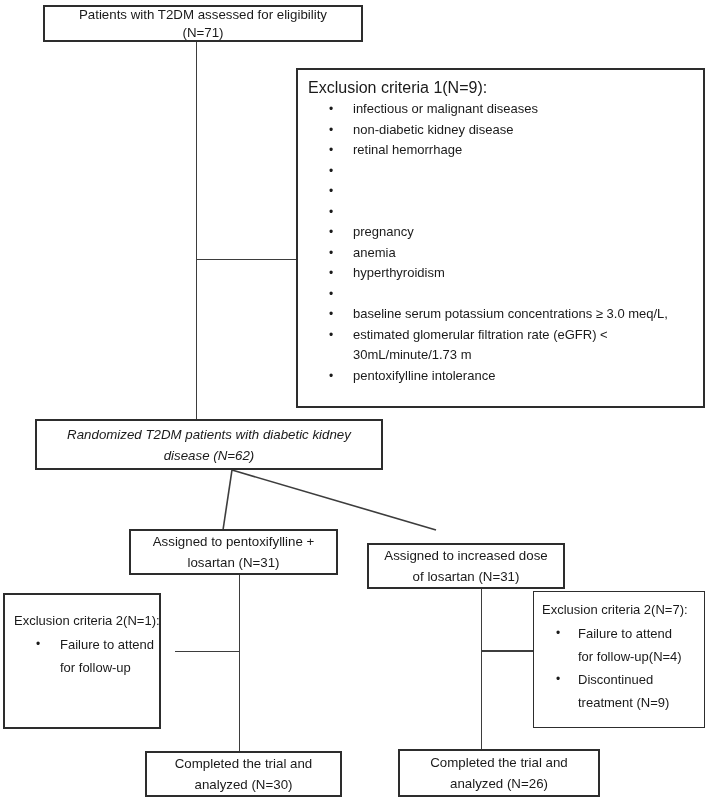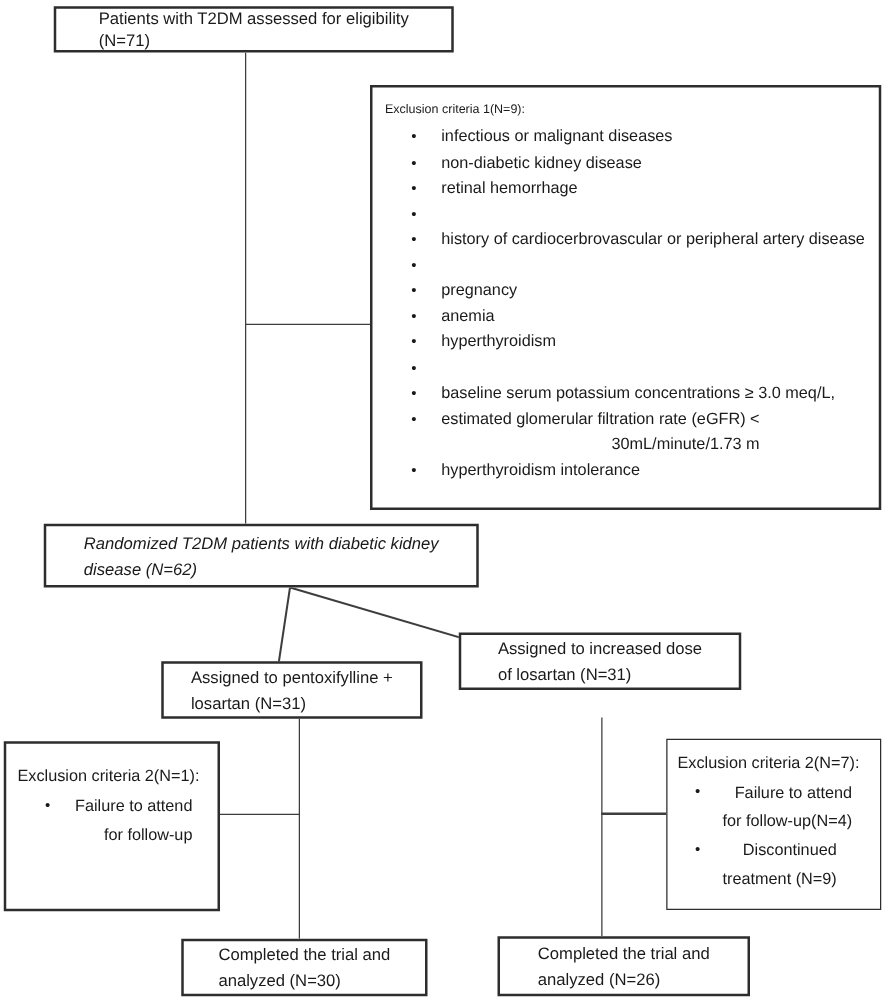--- a/index.html
+++ b/index.html
@@ -6,41 +6,41 @@
   .page{
     position:relative;width:709px;height:801px;background:#ffffff;
     font-family:"Liberation Sans",sans-serif;color:#1a1a1a;overflow:hidden;
   }
   .box{
     position:absolute;box-sizing:border-box;background:#ffffff;
     border:2px solid #2d2d2d;
   }
   .centered{
     display:flex;align-items:center;justify-content:center;
-    text-align:left;white-space:pre-line;font-size:13.3px;line-height:21px;
+    text-align:center;white-space:pre-line;font-size:13.3px;line-height:21px;
   }
   #eligibility{left:43px;top:5px;width:320px;height:37px;line-height:18px;}
   #exclusion1{left:296px;top:68px;width:409px;height:340px;padding:8px 6px 0 10px;}
   #randomized{left:35px;top:419px;width:348px;height:51px;border-width:2.5px;font-style:italic;}
   #assignedLeft{left:129px;top:529px;width:209px;height:46px;}
-  #assignedRight{left:367px;top:506px;width:226px;height:46px;}
-  #excl2Left{left:3px;top:593px;width:173px;height:136px;border-width:2.5px;padding:14px 5px 12px 9px;}
+  #assignedRight{left:367px;top:543px;width:198px;height:46px;}
+  #excl2Left{left:3px;top:593px;width:158px;height:136px;border-width:2.5px;padding:14px 5px 12px 9px;}
   #excl2Right{left:533px;top:591px;width:172px;height:137px;border-width:1.5px;padding:6px 4px 0 8px;}
   #completedLeft{left:145px;top:751px;width:197px;height:46px;}
   #completedRight{left:398px;top:749px;width:202px;height:48px;}
 
-  .ex-title{font-size:10px;line-height:20px;white-space:pre;}
+  .ex-title{font-size:16px;line-height:20px;white-space:pre;}
   .ex2 .ex-title{font-size:13px;line-height:23px;}
   .blist{margin-top:1px;}
   .li{display:flex;align-items:flex-start;line-height:20.5px;font-size:13px;}
   .ex2 .li{line-height:23px;font-size:13px;}
   .dot{flex:0 0 auto;margin-left:21px;width:24px;font-size:12px;}
   .ex2l .dot{margin-left:22px;width:24px;}
   .ex2r .dot{margin-left:14px;width:22px;}
-  .li-text{white-space:pre;text-align:right;}
+  .li-text{white-space:pre;}
 
   .vline,.hline{position:absolute;background:#3d3d3d;}
   .vline{width:1.6px;}
   .hline{height:1.6px;}
   #vTop{left:195.5px;top:42px;height:377px;}
   #hExcl1{left:196px;top:258.5px;width:101px;}
   #vLeft{left:238.7px;top:574px;height:177px;}
   #hExcl2Left{left:175px;top:650.5px;width:64.5px;}
   #vRight{left:480.7px;top:574px;height:175px;}
   #hExcl2Right{left:481px;top:650px;width:53px;}
@@ -84,21 +84,20 @@
           <span class="dot">•</span>
           <span class="li-text">retinal hemorrhage</span>
         </div>
 
         <div class="li">
           <span class="dot">•</span>
         </div>
 
         <div class="li">
           <span class="dot">•</span>
-          <span class="li-text">history of cardiocerbrovascular or peripheral artery disease</span>
         </div>
 
         <div class="li">
           <span class="dot">•</span>
         </div>
 
         <div class="li">
           <span class="dot">•</span>
           <span class="li-text">pregnancy</span>
         </div>
@@ -123,21 +122,21 @@
         </div>
 
         <div class="li">
           <span class="dot">•</span>
           <span class="li-text">estimated glomerular filtration rate (eGFR) &lt;
 30mL/minute/1.73 m</span>
         </div>
 
         <div class="li">
           <span class="dot">•</span>
-          <span class="li-text">hyperthyroidism intolerance</span>
+          <span class="li-text">pentoxifylline intolerance</span>
         </div>
       </div>
   </div>
 
   <div class="box centered" id="randomized">Randomized T2DM patients with diabetic kidney
 disease (N=62)</div>
 
   <div class="box centered" id="assignedLeft">Assigned to pentoxifylline +
 losartan (N=31)</div>
 

